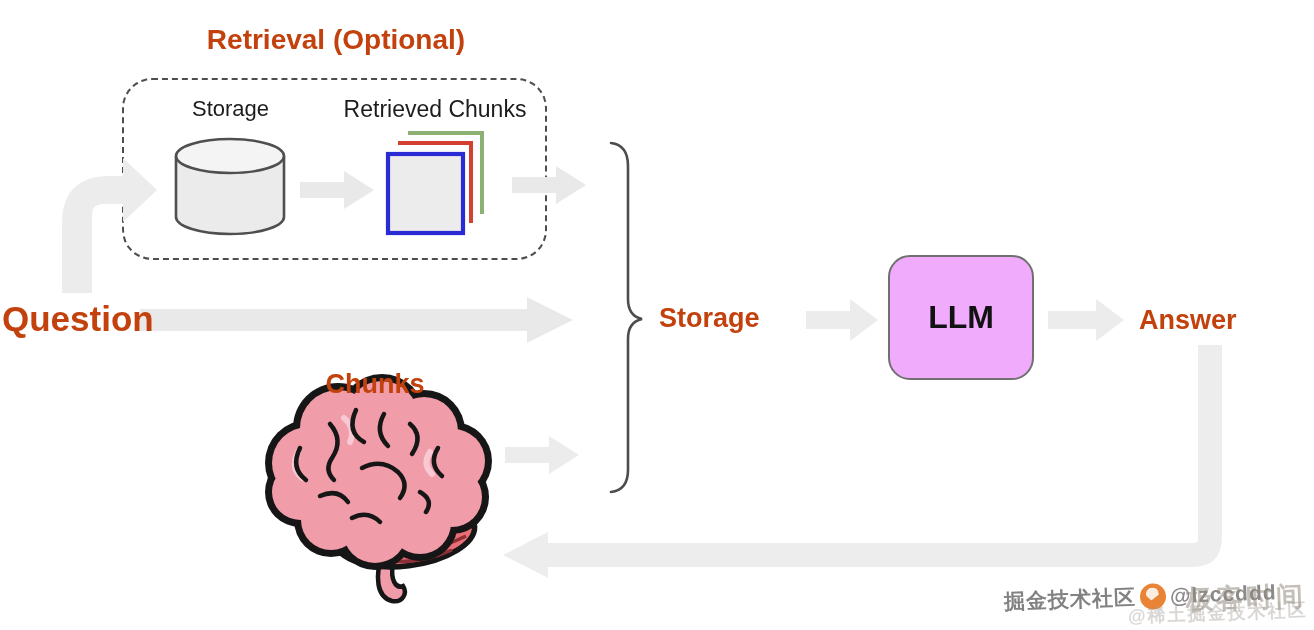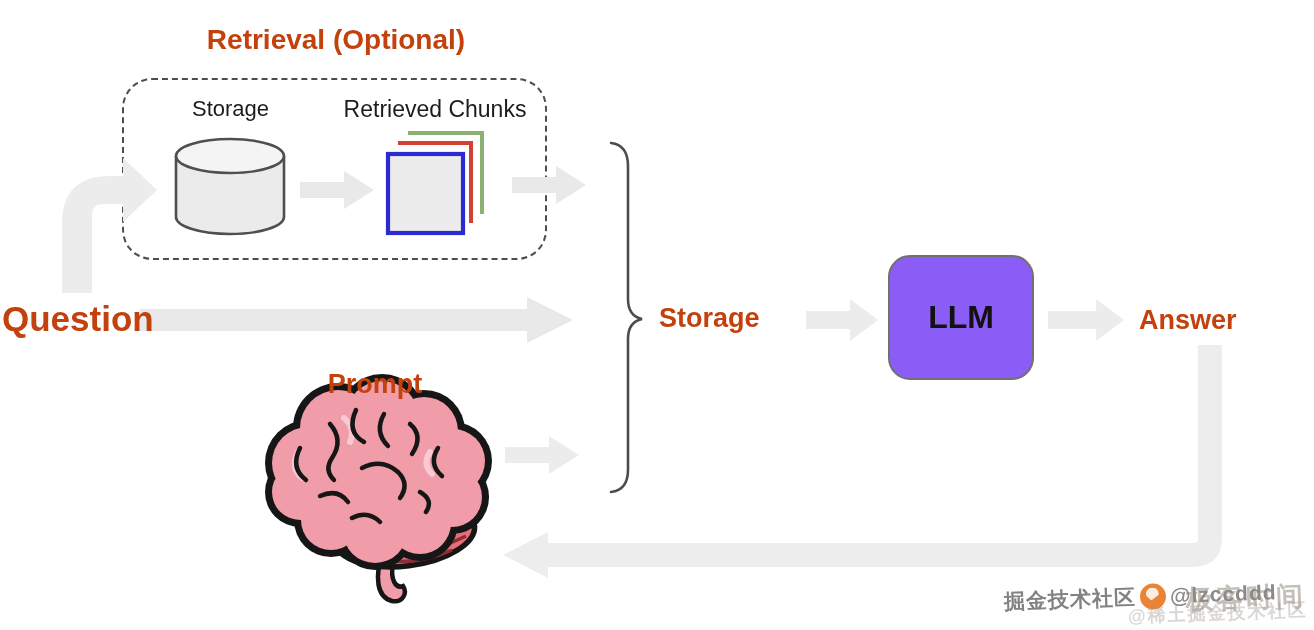--- a/index.html
+++ b/index.html
@@ -9,21 +9,21 @@
   }
   .abs{position:absolute;}
   .lbl{font-weight:700;color:#c2410c;white-space:nowrap;}
   .sublbl{font-weight:500;color:#1c1c1c;white-space:nowrap;}
   #dashed-box{
     position:absolute;left:122px;top:78px;width:421px;height:178px;
     border:2.5px dashed #4d4d4d;border-radius:30px;background:transparent;
   }
   #llm-box{
     position:absolute;left:888px;top:255px;width:142px;height:121px;
-    background:#8b5cf6;border:2px solid #707070;border-radius:22px;
+    background:#f0abfc;border:2px solid #707070;border-radius:22px;
     display:flex;align-items:center;justify-content:center;
     font-size:32px;font-weight:700;color:#121212;
   }
   #diagram-svg{position:absolute;left:0;top:0;pointer-events:none;}
   
   #watermark-row{
     position:absolute;left:1004px;top:583px;display:flex;align-items:center;gap:4px;
     transform:rotate(-2deg);
   }
   .wm-community{
@@ -161,21 +161,21 @@
   <div class="abs lbl" style="left:2px;top:299px;font-size:35px;">Question</div>
 
   <div class="abs lbl" style="left:659px;top:303px;font-size:27px;">Storage</div>
 
   <div id="llm-box">
     <span>LLM</span>
   </div>
 
   <div class="abs lbl" style="left:1139px;top:305px;font-size:27px;">Answer</div>
 
-  <div class="abs lbl" style="left:312px;top:369px;width:126px;text-align:center;font-size:27px;">Prompt</div>
+  <div class="abs lbl" style="left:312px;top:369px;width:126px;text-align:center;font-size:27px;">Chunks</div>
 
   <div id="watermark-row">
     <span class="wm-community">掘金技术社区</span>
     <span class="wm-logo">
       <span class="wm-logo-swirl"></span>
     </span>
     <span class="wm-handle">@lzccddd</span>
   </div>
   <div class="wm-brand">极客时间</div>
   <div class="wm-faint">@稀土掘金技术社区</div>

